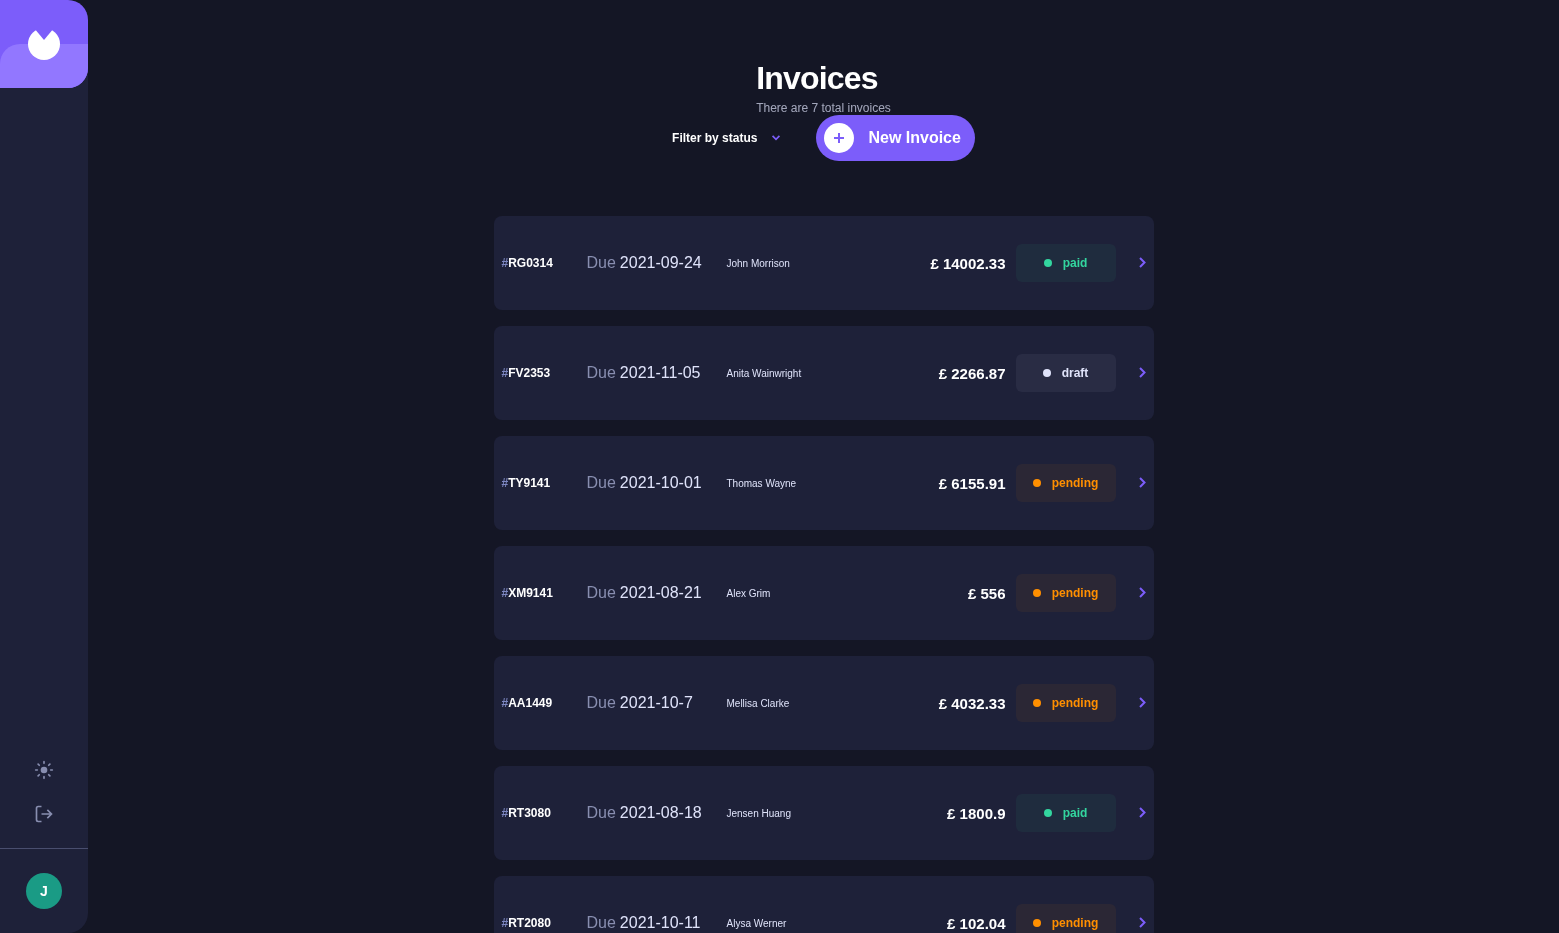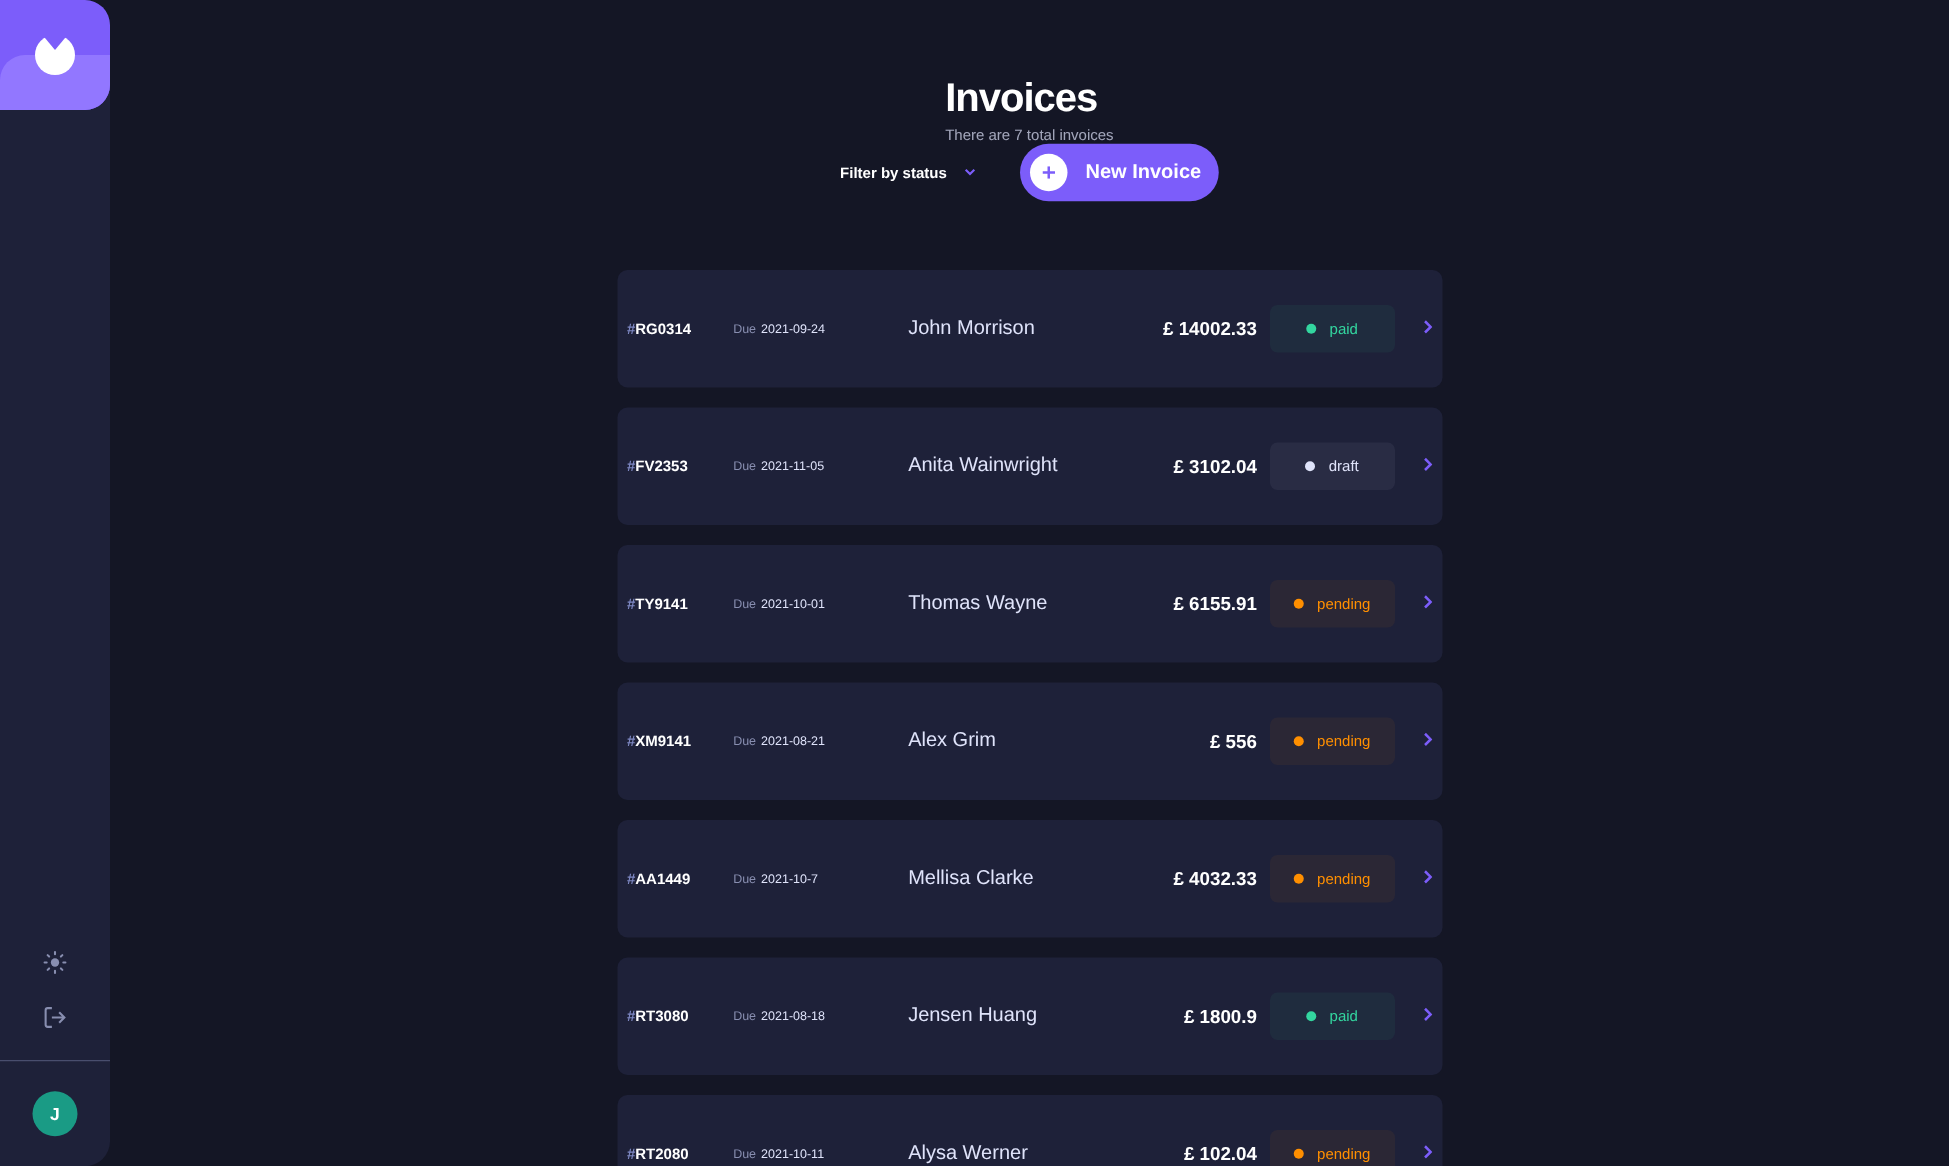--- a/index.html
+++ b/index.html
@@ -226,49 +226,49 @@
     .invoice-id {
       font-size: 12px;
       font-weight: 700;
     }
     
     .invoice-id .hash {
       color: #7e88c3;
     }
     
     .invoice-due {
-      font-size: 10px;
+      font-size: 16px;
       color: #dfe3fa;
     }
     
     .invoice-due .due-label {
       color: #888eb0;
       margin-right: 4px;
     }
     
     .invoice-client {
-      font-size: 16px;
+      font-size: 10px;
       color: #dfe3fa;
     }
     
     .invoice-amount {
       font-size: 15px;
       font-weight: 700;
       text-align: right;
     }
     
     .status-badge {
       display: flex;
       align-items: center;
       justify-content: center;
       gap: 11px;
       padding: 12px 0;
       border-radius: 6px;
       font-size: 12px;
-      font-weight: 400;
+      font-weight: 700;
       width: 100px;
     }
     
     .status-dot {
       width: 8px;
       height: 8px;
       border-radius: 50%;
     }
     
     .status-paid {
@@ -364,21 +364,21 @@
     <div class="chevron-right">
       <svg viewBox="0 0 7 11" fill="none">
               <path d="M1 1l4.5 4.5L1 10" stroke="#7c5dfa" stroke-width="2"></path>
             </svg>
     </div>
   </div>
         <div class="invoice-item">
     <div class="invoice-id"><span class="hash">#</span><span>FV2353</span></div>
     <div class="invoice-due"><span class="due-label">Due</span><span>2021-11-05</span></div>
     <div class="invoice-client">Anita Wainwright</div>
-    <div class="invoice-amount">£ 3102.04</div>
+    <div class="invoice-amount">£ 2266.87</div>
     <div class="status-badge status-draft">
       <span class="status-dot"></span>
       <span>draft</span>
     </div>
     <div class="chevron-right">
       <svg viewBox="0 0 7 11" fill="none">
               <path d="M1 1l4.5 4.5L1 10" stroke="#7c5dfa" stroke-width="2"></path>
             </svg>
     </div>
   </div>

